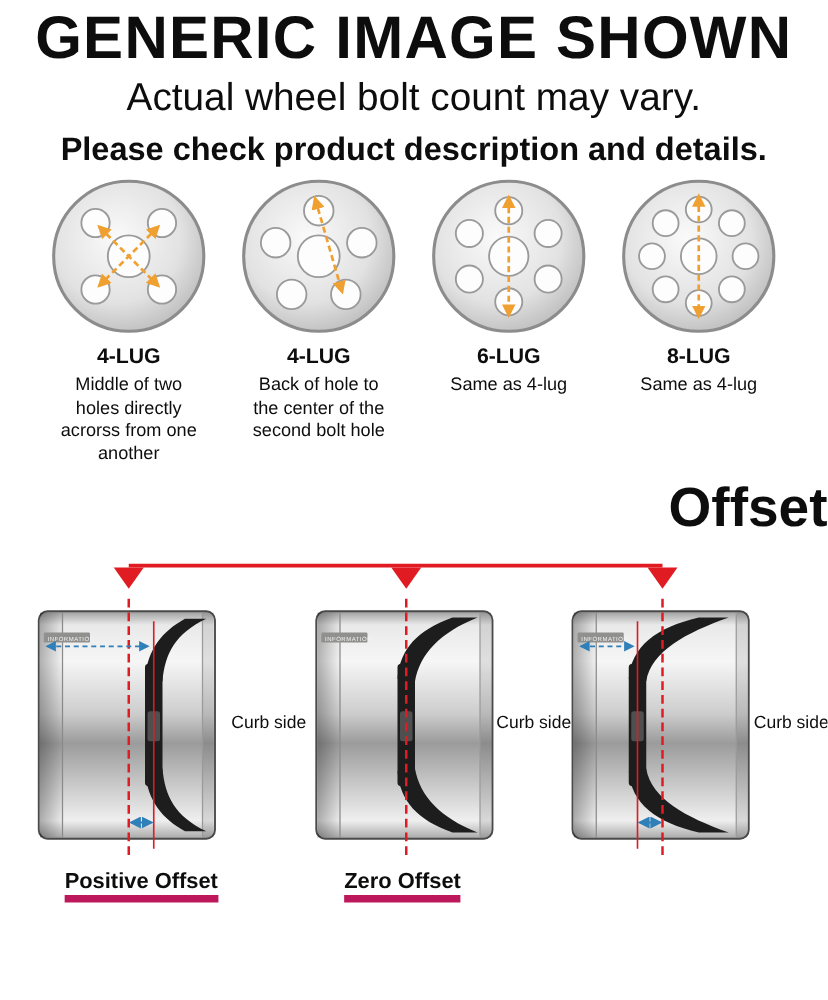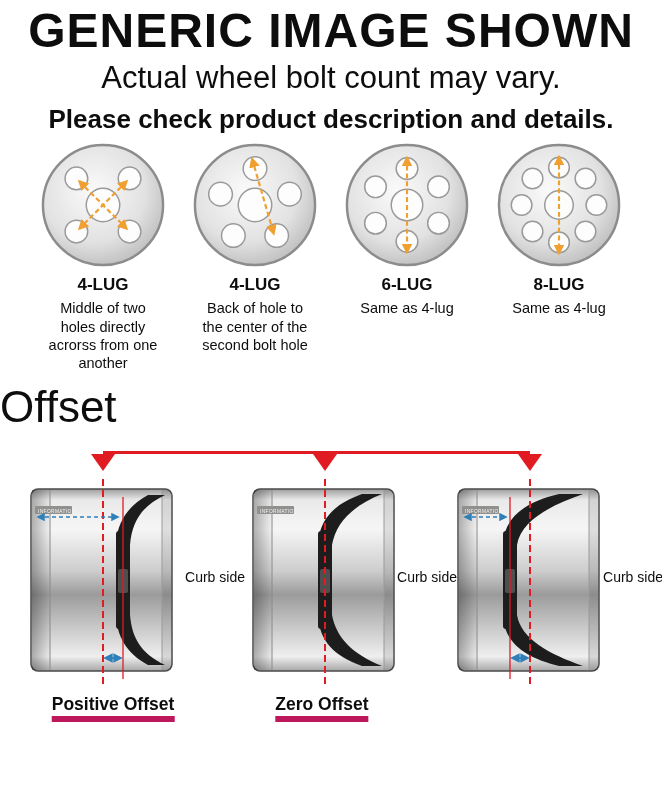--- a/index.html
+++ b/index.html
@@ -15,21 +15,21 @@
   .subtitle { font-size:31px; font-weight:400; margin-top:4px; }
   .note { font-size:26px; font-weight:700; margin-top:8px; }
 
   .bp-heading { font-size:40px; font-weight:800; text-align:center; margin-top:8px; }
 
   .lug-row { display:flex; justify-content:center; padding:6px 24px 0 24px; }
   .lug-col { width:152px; display:flex; flex-direction:column; align-items:center; text-align:center; }
   .lug-label { font-size:17px; font-weight:700; margin-top:6px; }
   .lug-desc { font-size:14.5px; line-height:1.25; margin-top:4px; width:118px; }
 
-  .offset-heading { font-size:44px; font-weight:400; text-align:left; margin-top:10px; }
+  .offset-heading { font-size:44px; font-weight:700; text-align:right; margin-top:10px; }
   .centerline-label { font-size:21px; font-weight:600; text-align:center; margin-top:0; }
 
   .offset-diagram { position:relative; width:604px; height:270px; margin-top:19px; }
   .cl-line { position:absolute; left:103px; top:0; width:427px; height:3px; background:#e11b22; }
   .cl-marker { position:absolute; top:3px; width:0; height:0;
     border-left:12px solid transparent; border-right:12px solid transparent;
     border-top:17px solid #e11b22; }
   .cl-m1 { left:91px; } .cl-m2 { left:313px; } .cl-m3 { left:518px; }
 
   .wheel { position:absolute; top:22px; }

